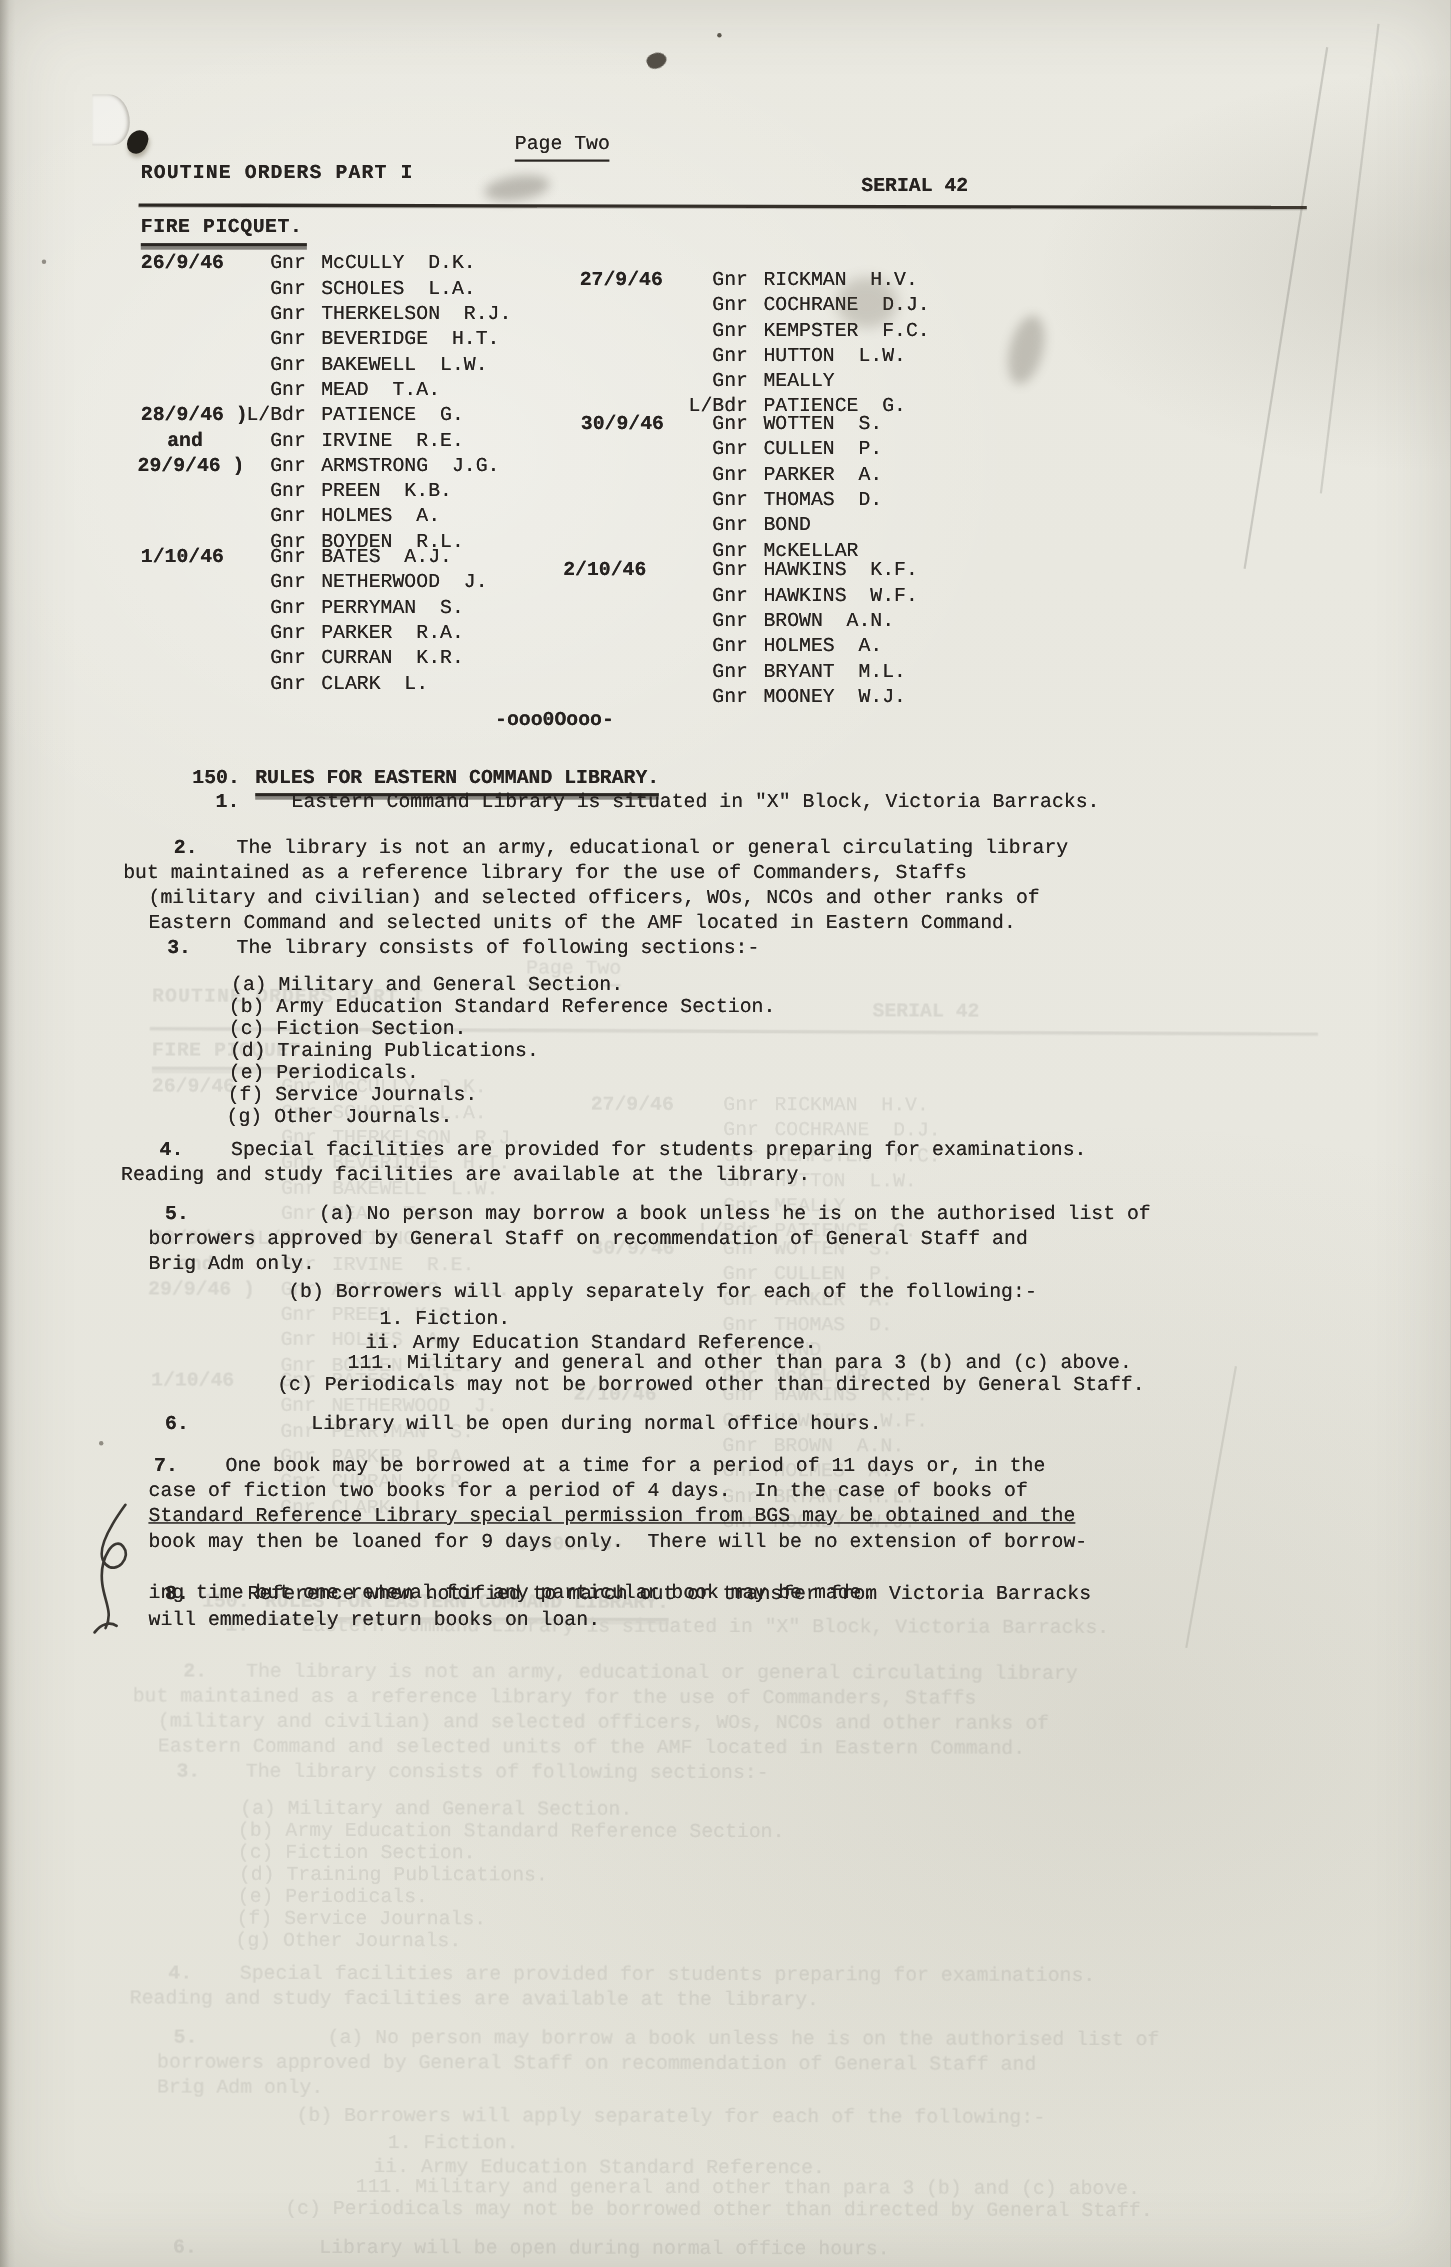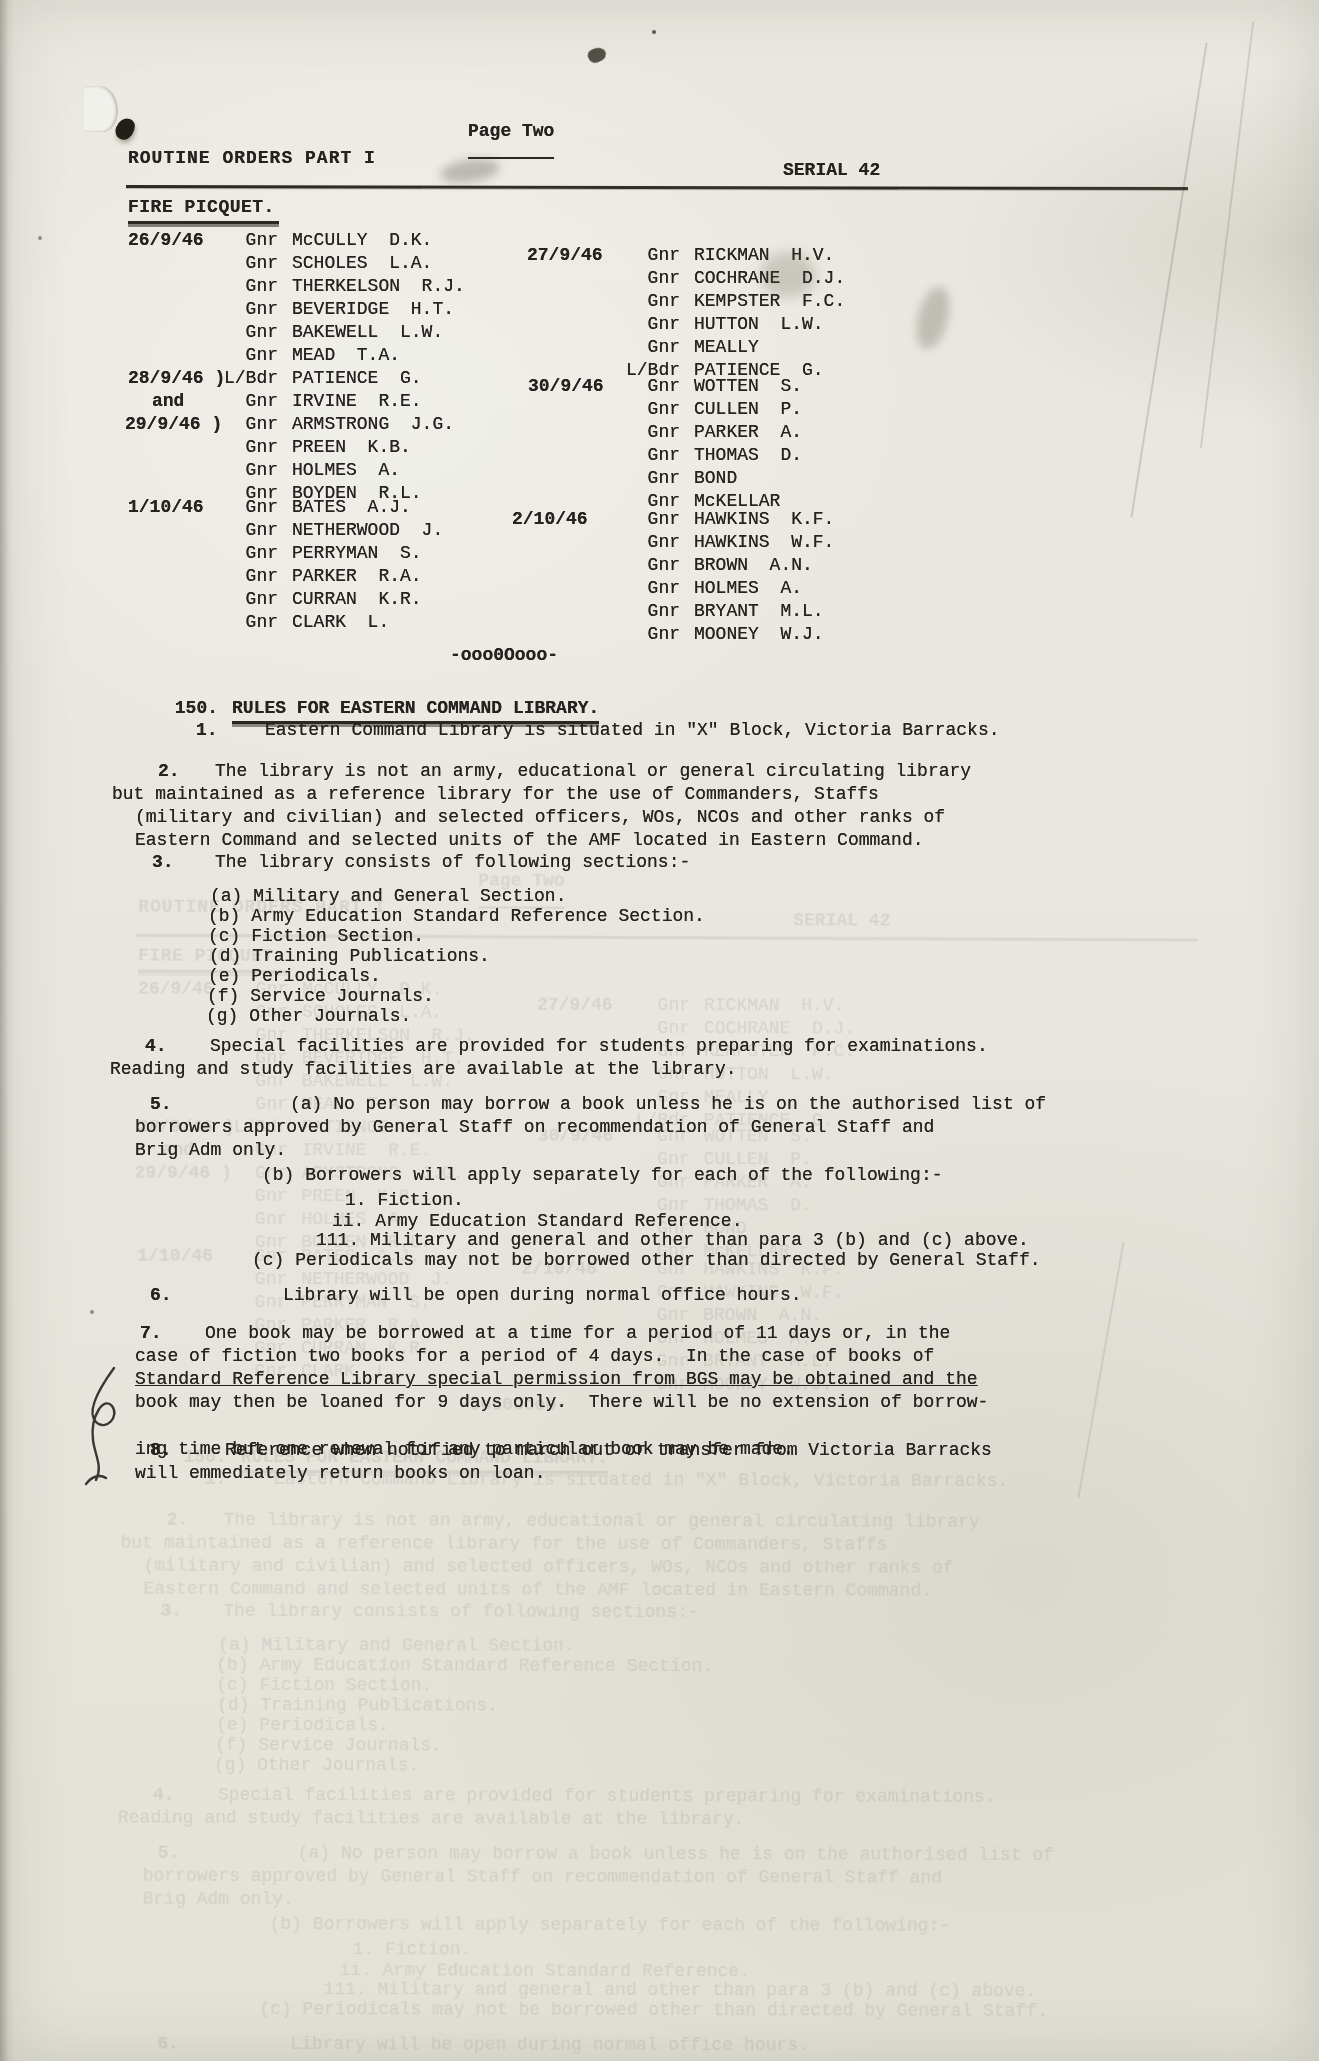--- a/index.html
+++ b/index.html
@@ -17,21 +17,21 @@
   .page::before{ 
     content:"";position:absolute;left:0;top:0;bottom:0;width:14px;
     background:linear-gradient(90deg,rgba(55,50,40,0.30),rgba(55,50,40,0.05) 60%,transparent);
     pointer-events:none;
   }
   .content{position:absolute;inset:0;}
   .t{position:absolute;white-space:pre;font-size:18px;line-height:20px;
      text-shadow:0 0 0.6px rgba(38,34,30,0.85);}
   .bold{font-weight:700;}
   
-  .hdr-page{left:468px;top:121px;font-weight:700;border-bottom:2.5px solid #2a2622;padding-bottom:16px;}
+  .hdr-page{left:468px;top:121px;font-weight:400;border-bottom:2.5px solid #2a2622;padding-bottom:4px;}
   .hdr-title{left:128px;top:148px;font-weight:700;letter-spacing:1px;}
   .hdr-serial{left:783px;top:160px;font-weight:700;}
   .hdr-rule{position:absolute;left:126px;top:186px;width:1062px;height:3px;
     background:linear-gradient(90deg,#2b2722 0%,#35302a 55%,#2b2722 80%,#403a32 100%);
     transform:rotate(0.12deg);box-shadow:0 1px 0 rgba(43,39,34,0.25);}
   
   .fp-heading{left:128px;top:197px;font-weight:700;letter-spacing:0.5px;padding-bottom:3px;}
   .fp-heading::after{content:"";position:absolute;left:0;right:-4px;bottom:-4px;height:3px;background:#2a2622;box-shadow:0 3px 0 rgba(42,38,34,0.55);}
   .fp-date{font-weight:700;}
   .fp-row{position:absolute;display:flex;}

